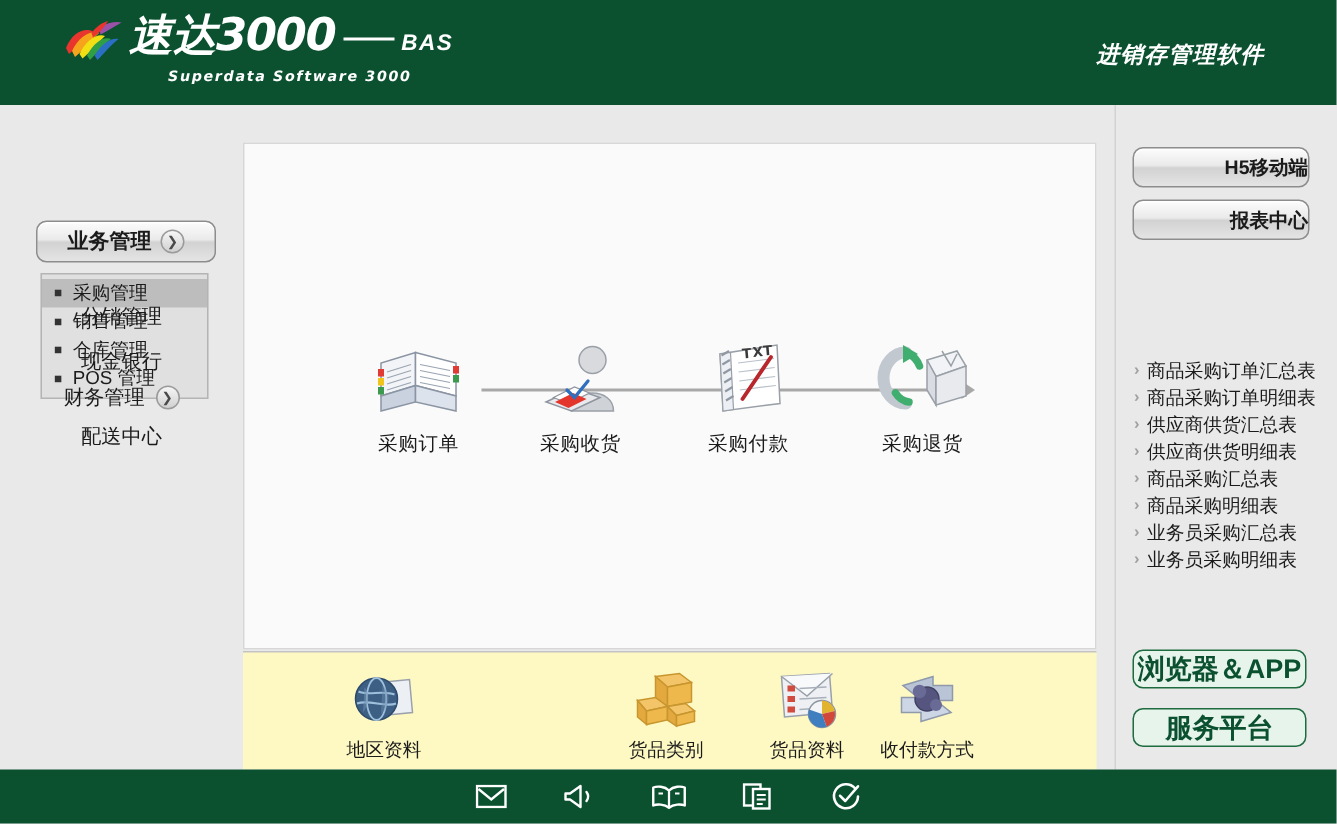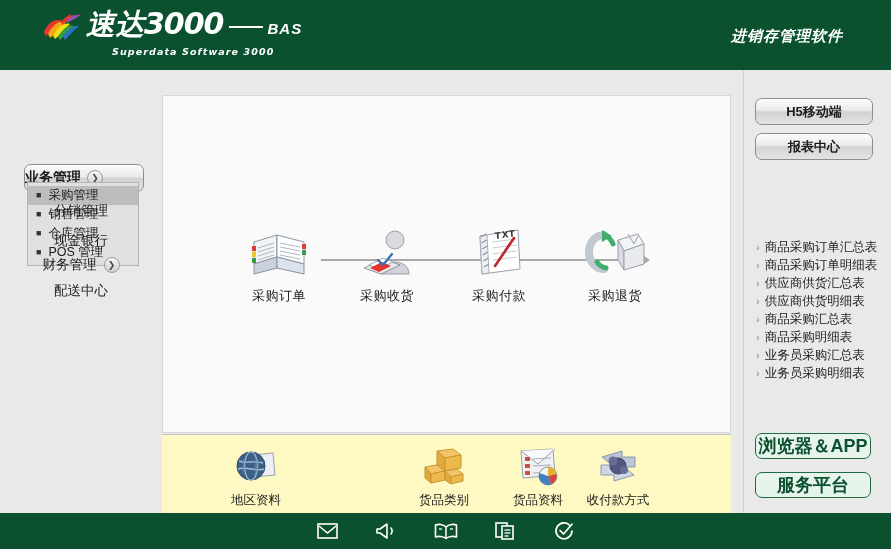--- a/index.html
+++ b/index.html
@@ -36,22 +36,22 @@
 
   
   #sidebar{position:absolute;left:0;top:70px;width:162px;height:443px;background:#e9e9e9;}
   .grad-btn{
     background:linear-gradient(to bottom,#fcfcfc 0%,#eaeaea 45%,#d2d2d2 52%,#e4e4e4 100%);
     border:1px solid #8d8d8d;border-radius:7px;
     box-shadow:inset 0 1px 0 #ffffff;
     color:#1b1b1b;text-align:center;font-weight:bold;
   }
   #biz-btn{
-    position:absolute;left:24px;top:94px;width:118px;height:26px;
-    display:flex;align-items:center;gap:6px;
+    position:absolute;left:24px;top:77px;width:118px;height:26px;
+    display:flex;align-items:center;justify-content:center;gap:6px;
     font-size:14px;cursor:pointer;
   }
   .chev-circle{
     width:14px;height:14px;border-radius:50%;
     background:linear-gradient(to bottom,#f6f6f6,#d0d0d0);
     border:1px solid #9a9a9a;display:inline-flex;align-items:center;
     justify-content:center;color:#4a4a4a;font-size:9px;line-height:1;
     font-weight:normal;
   }
   #submenu{
@@ -98,21 +98,21 @@
   .bi .biicon{height:44px;display:flex;align-items:flex-end;justify-content:center;}
   .bi .bilabel{margin-top:5px;font-size:12.5px;color:#1b1b1b;}
 
   
   #rightpanel{
     position:absolute;left:743px;top:70px;width:148px;height:443px;
     background:#e9e9e9;border-left:1px solid #d2d2d2;box-sizing:border-box;
   }
   .rbtn{
     position:absolute;left:11px;width:116px;height:25px;
-    display:flex;align-items:center;justify-content:center;
+    display:flex;align-items:center;justify-content:flex-end;
     font-size:13px;cursor:pointer;
   }
   #report-list{position:absolute;left:12px;top:168px;width:134px;}
   .rep-item{
     height:18px;display:flex;align-items:center;cursor:pointer;
     font-size:12.5px;color:#1b1b1b;white-space:nowrap;
   }
   .rep-chev{color:#a0a0a0;font-size:11px;margin-right:5px;font-weight:bold;}
   .green-btn{
     position:absolute;left:11px;width:116px;height:26px;

